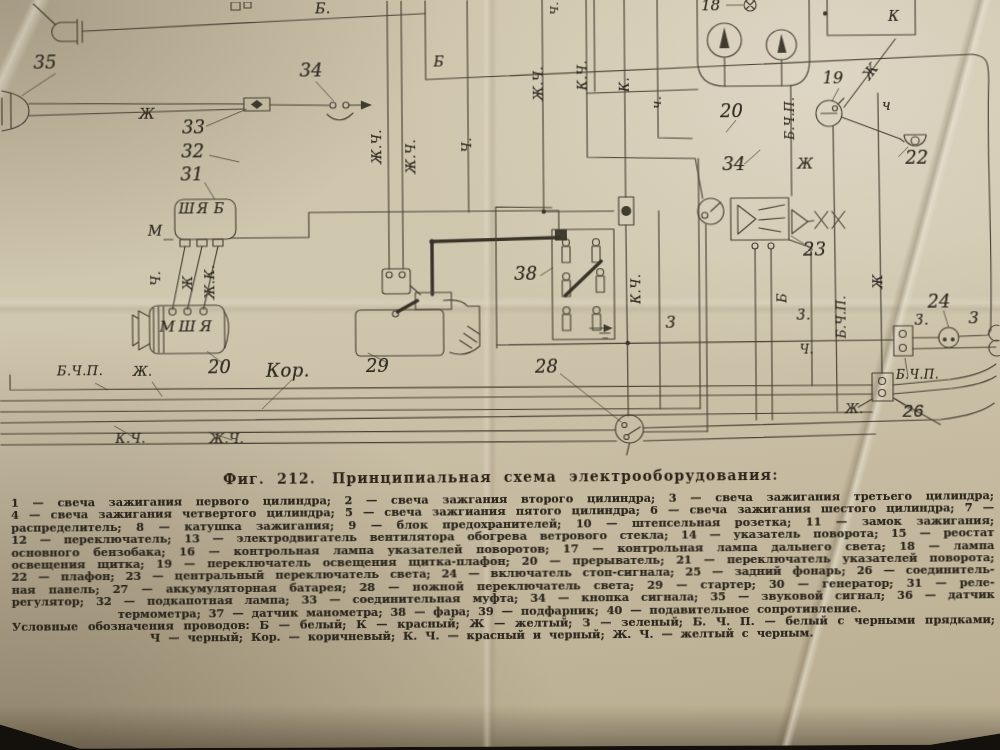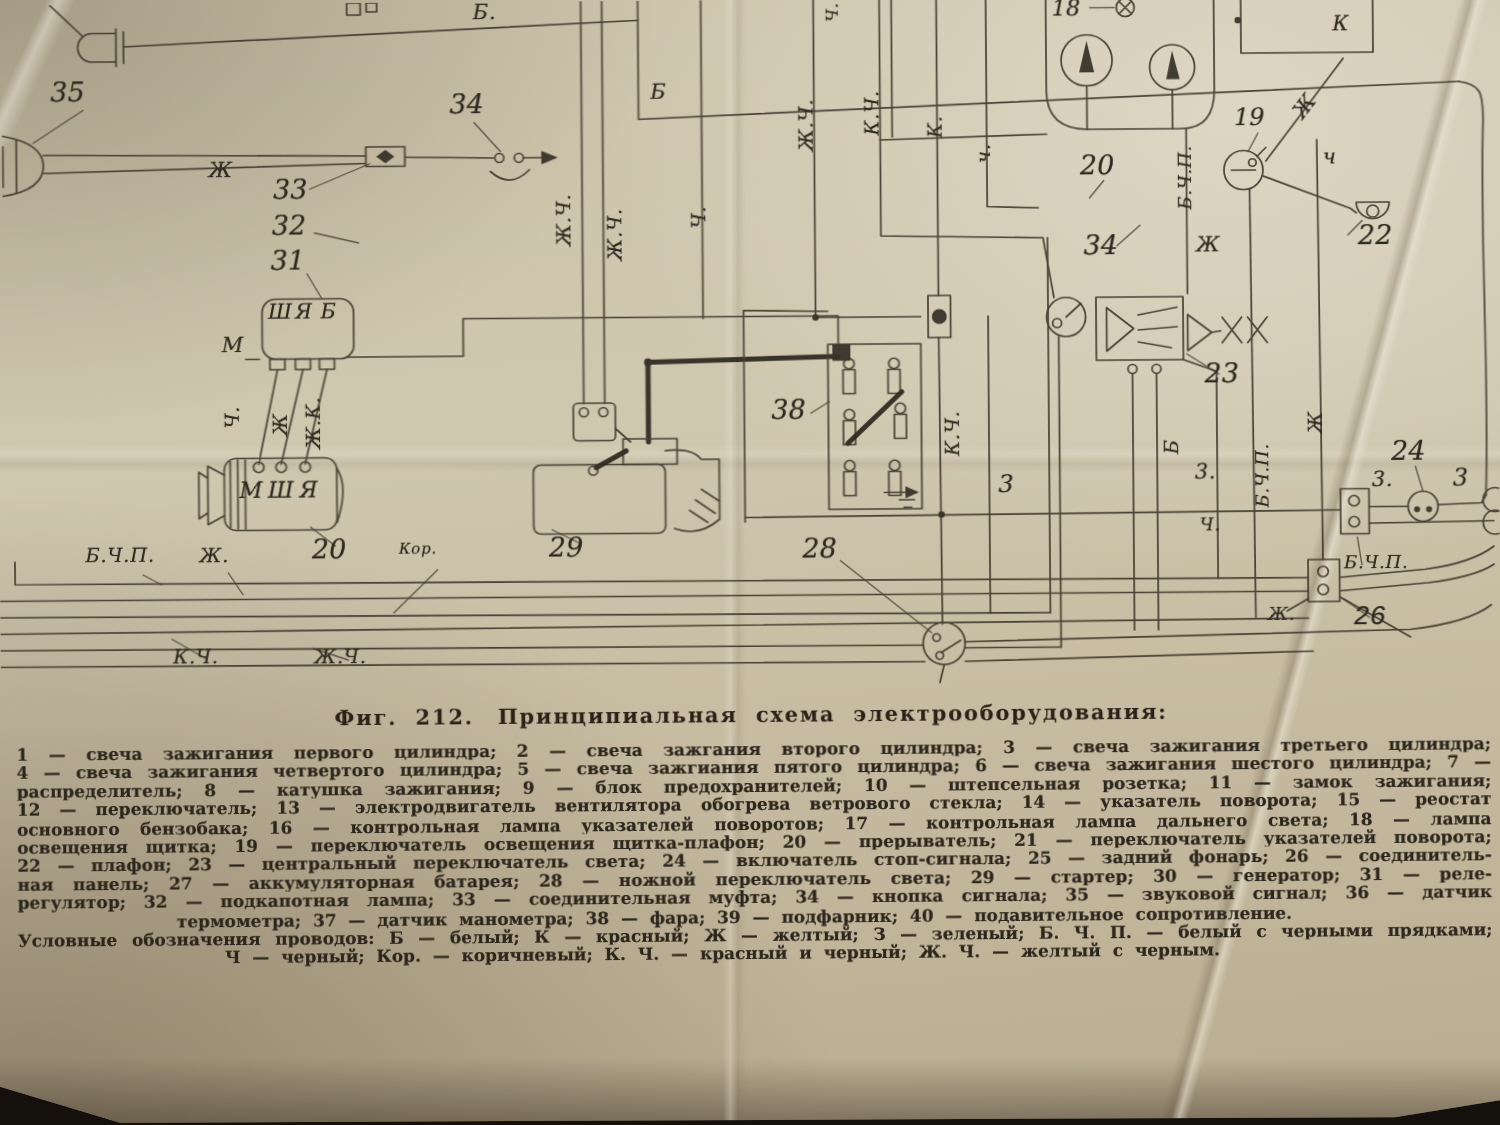--- a/index.html
+++ b/index.html
@@ -255,21 +255,21 @@
           <span class="dlabel wire" style="left: 891px; top: 12px;">К</span>
           <span class="dlabel wire" style="left: 884px; top: 101px;">ч</span>
           <span class="dlabel wire" style="left: 799px; top: 159px;">Ж</span>
           <span class="dlabel wire" style="left: 666px; top: 316px; font-size: 16px;">3</span>
           <span class="dlabel wire" style="left: 797px; top: 310px;">3.</span>
           <span class="dlabel wire" style="left: 800px; top: 346px; font-size: 12px;">Ч.</span>
           <span class="dlabel wire" style="left: 915px; top: 316px;">3.</span>
           <span class="dlabel wire" style="left: 969px; top: 314px; font-size: 16px;">3</span>
           <span class="dlabel wire" style="left: 57px; top: 361px; font-size: 13px;">Б.Ч.П.</span>
           <span class="dlabel wire" style="left: 133px; top: 362px; font-size: 13px;">Ж.</span>
-          <span class="dlabel wire" style="left: 266px; top: 360px; font-size: 10px;">Кор.</span>
+          <span class="dlabel wire" style="left: 266px; top: 360px; font-size: 18px;">Кор.</span>
           <span class="dlabel wire" style="left: 115px; top: 429px; font-size: 13px;">К.Ч.</span>
           <span class="dlabel wire" style="left: 209px; top: 430px; font-size: 13px;">Ж.Ч.</span>
           <span class="dlabel wire" style="left: 896px; top: 372px; font-size: 12px;">Б.Ч.П.</span>
           <span class="dlabel wire" style="left: 845px; top: 406px; font-size: 12px;">Ж.</span>
           <span class="dlabel wire rot" style="left: 372px; top: 163px; font-size: 13px;">Ж.Ч.</span>
           <span class="dlabel wire rot" style="left: 406px; top: 173px; font-size: 13px;">Ж.Ч.</span>
           <span class="dlabel wire rot" style="left: 462px; top: 152px; font-size: 13px;">Ч.</span>
           <span class="dlabel wire rot" style="left: 552px; top: 15px; font-size: 11px;">Ч.</span>
           <span class="dlabel wire rot" style="left: 534px; top: 101px; font-size: 13px;">Ж.Ч.</span>
           <span class="dlabel wire rot" style="left: 578px; top: 91px; font-size: 13px;">К.Ч.</span>

